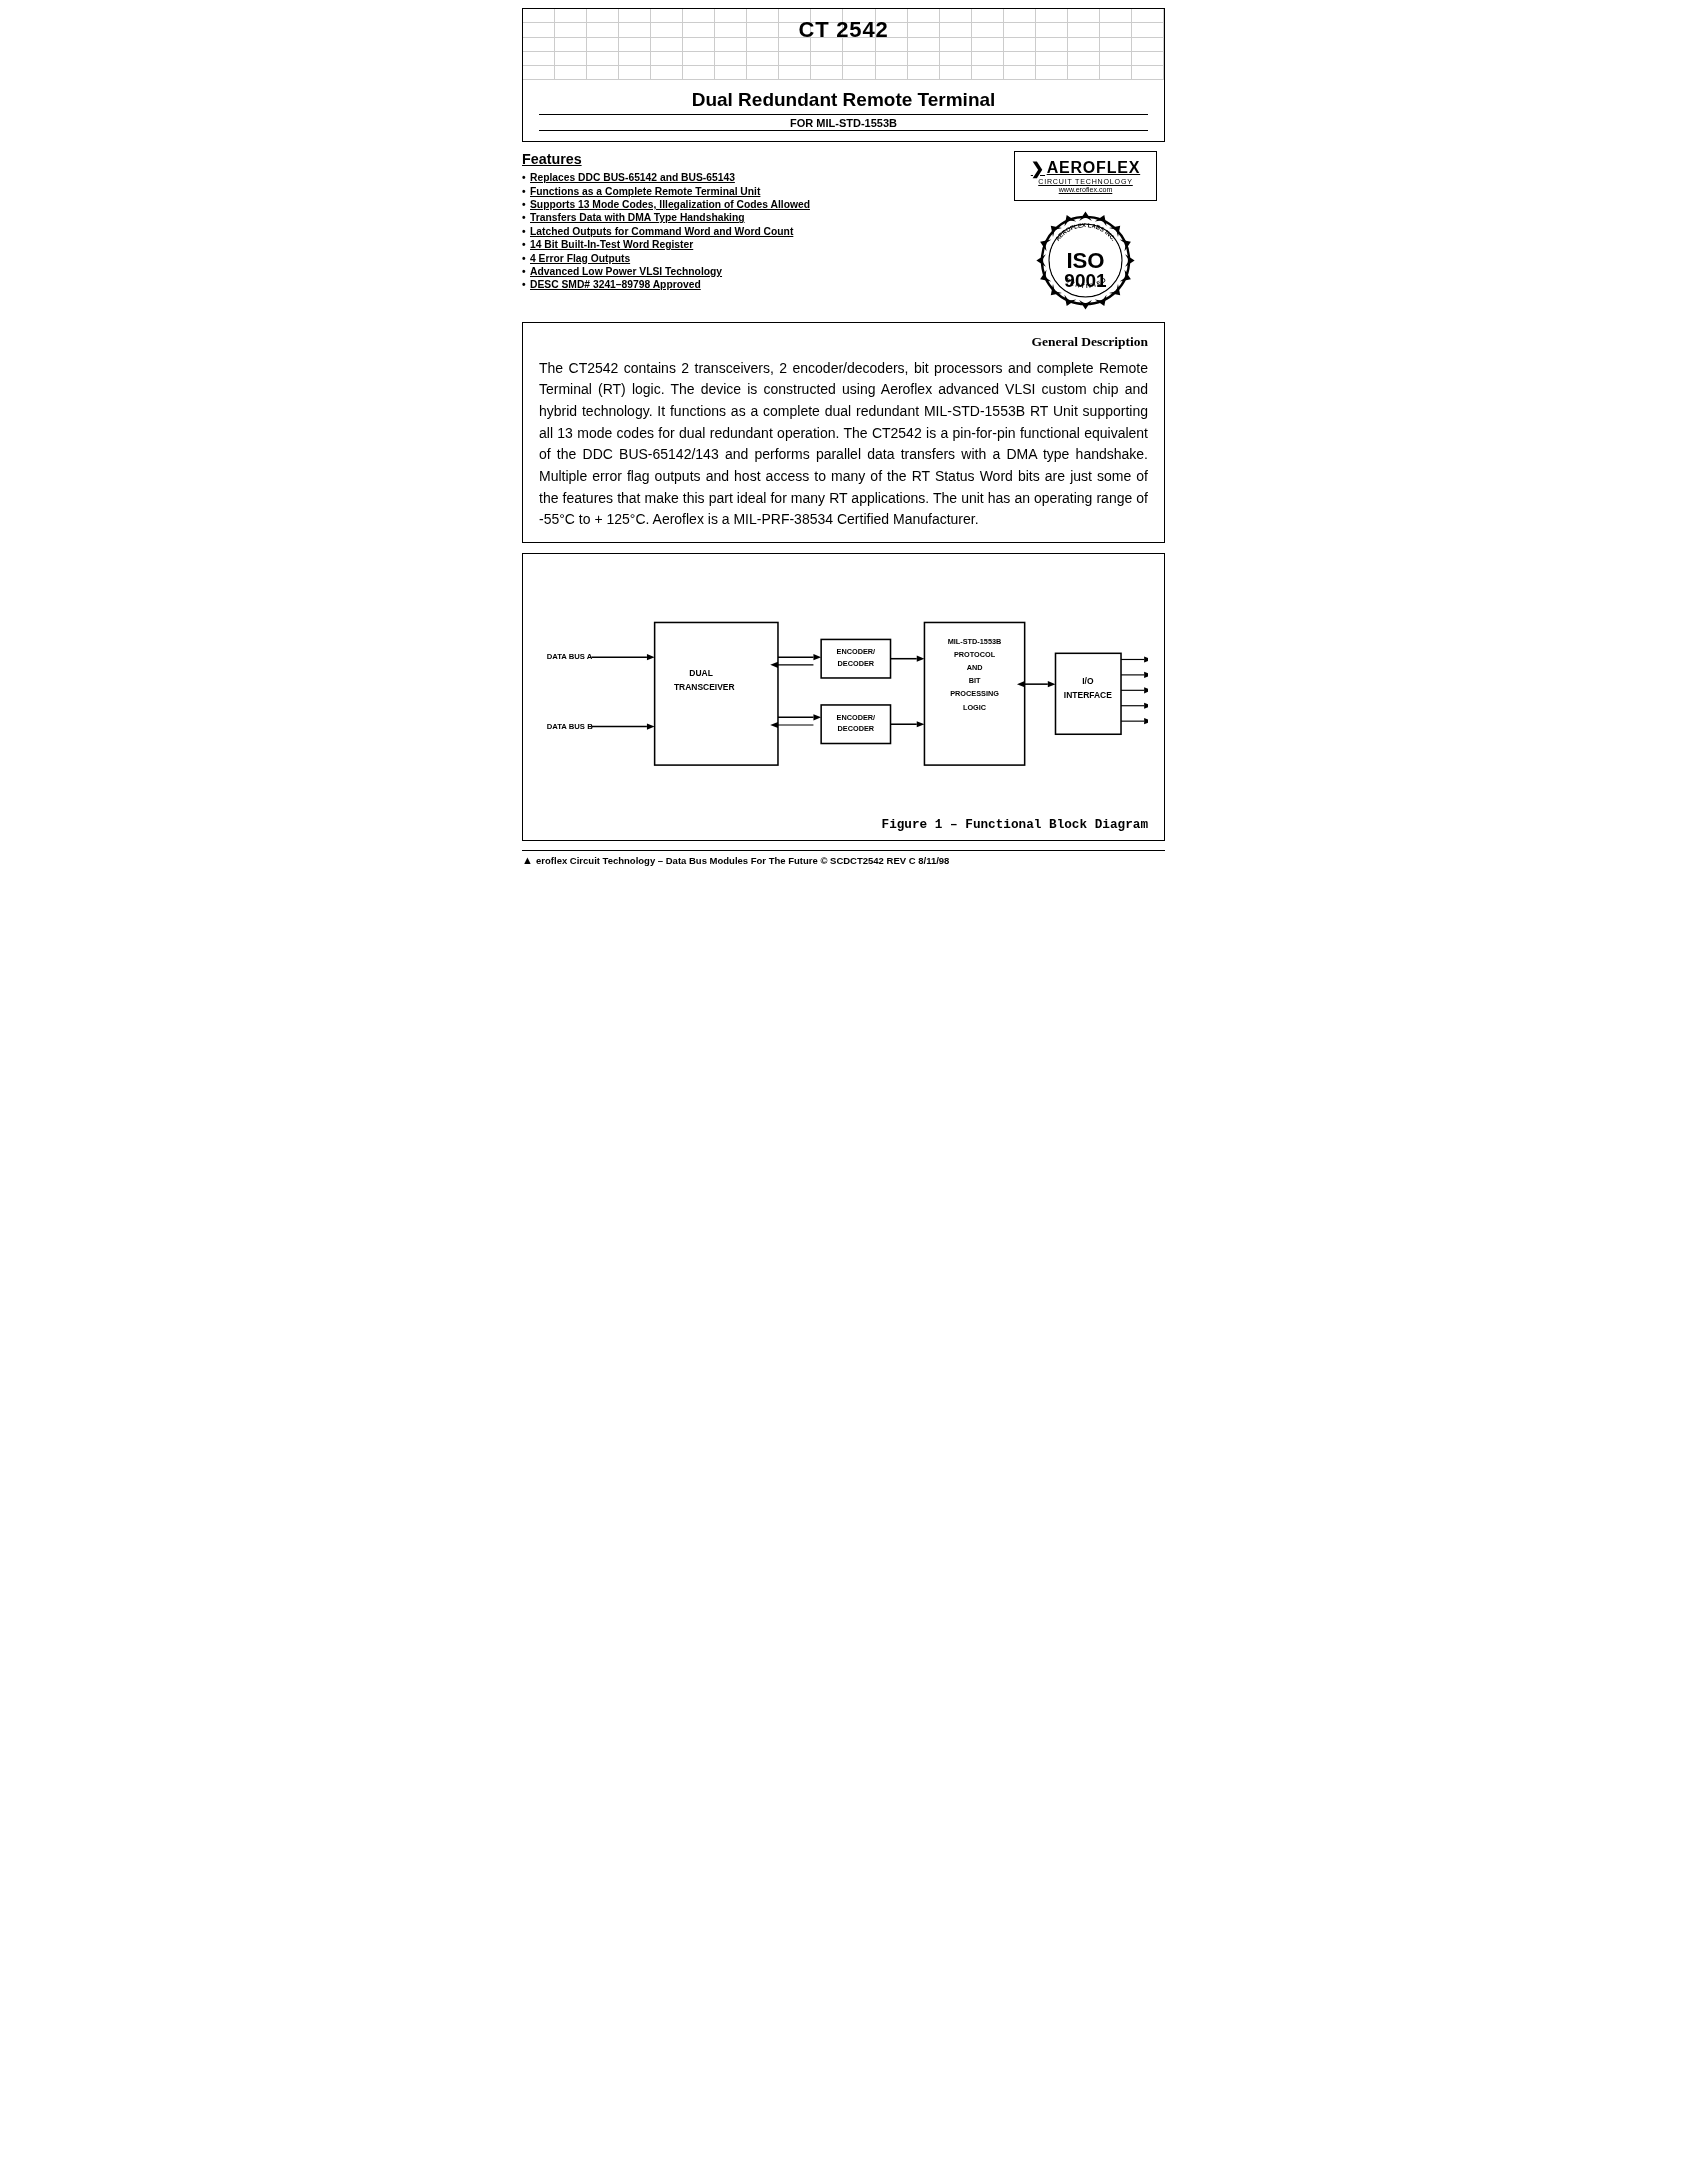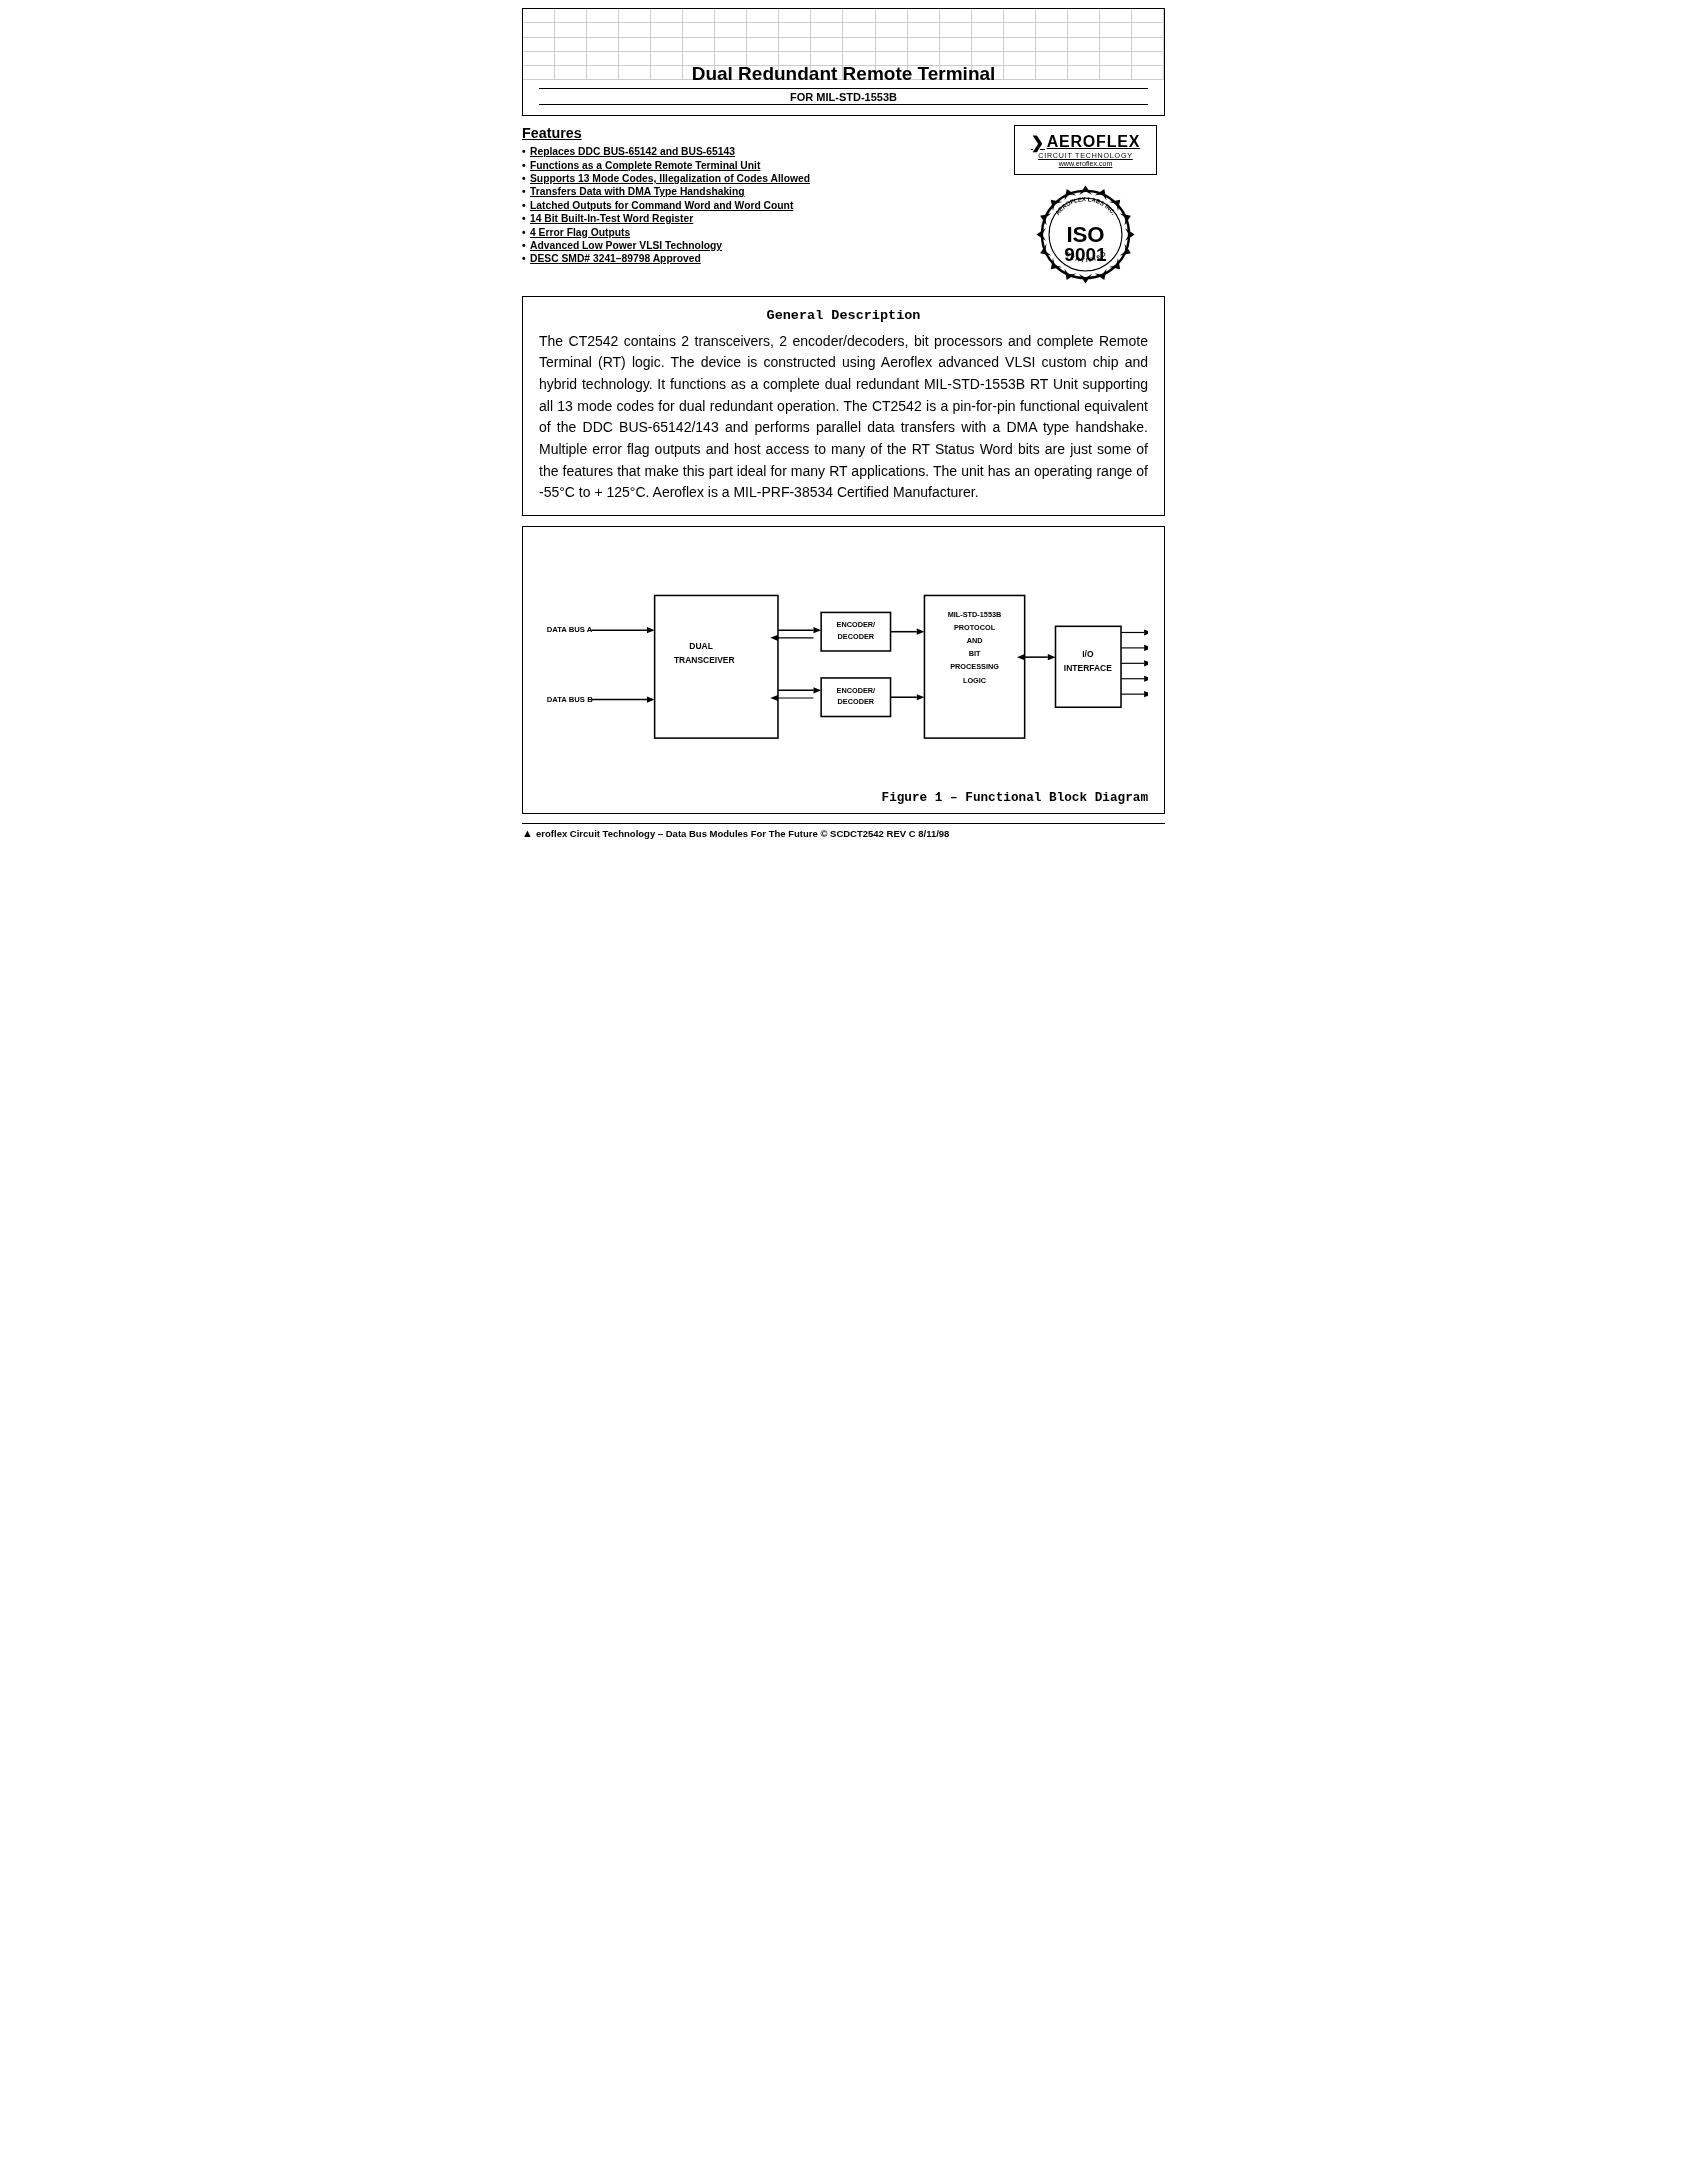--- a/index.html
+++ b/index.html
@@ -134,25 +134,25 @@
       height: 103px;
     }
 
     
     .general-desc-section {
       border: 1.6px solid #000;
       padding: 11px 16px;
       margin-bottom: 9.5px;
     }
     .section-title {
-      text-align: center;
+      text-align: right;
       font-size: 13.5px;
       font-weight: bold;
       margin-bottom: 8px;
-      font-family: Liberation Mono, monospace;
+      font-family: Liberation Serif, serif;
     }
     .general-desc-text {
       text-align: justify;
       font-size: 14px;
       line-height: 1.55;
     }
 
     
     .block-diagram-section {
       border: 1.6px solid #000;
@@ -286,20 +286,21 @@
       <div class="header-grid-cell"></div>
       <div class="header-grid-cell"></div>
       <div class="header-grid-cell"></div>
       <div class="header-grid-cell"></div>
       <div class="header-grid-cell"></div>
       <div class="header-grid-cell"></div>
       <div class="header-grid-cell"></div>
       <div class="header-grid-cell"></div>
     </div>
   <div class="header-content">
+    <div class="header-title-main">CT 2542</div>
     <div class="header-title-sub">Dual Redundant Remote Terminal</div>
     <div class="header-title-for">FOR MIL-STD-1553B</div>
   </div>
 </div>
 
 <div class="features-logo-section">
   <div class="features-section">
     <div class="features-title">Features</div>
     <ul class="features-list" id="features-list">
     <li>Replaces DDC BUS-65142 and BUS-65143</li>

